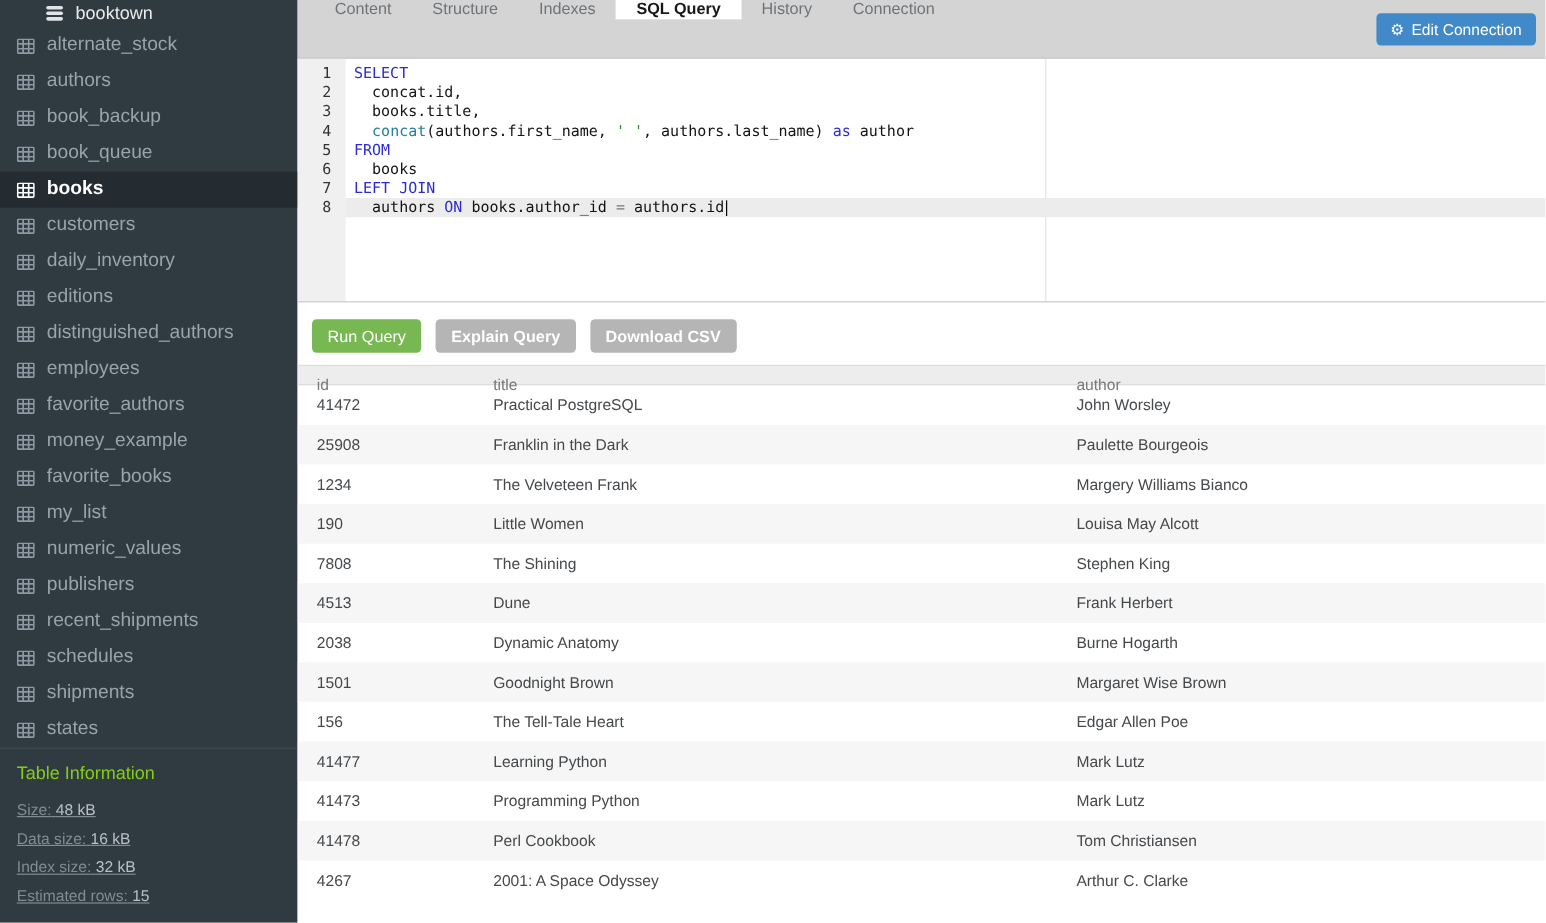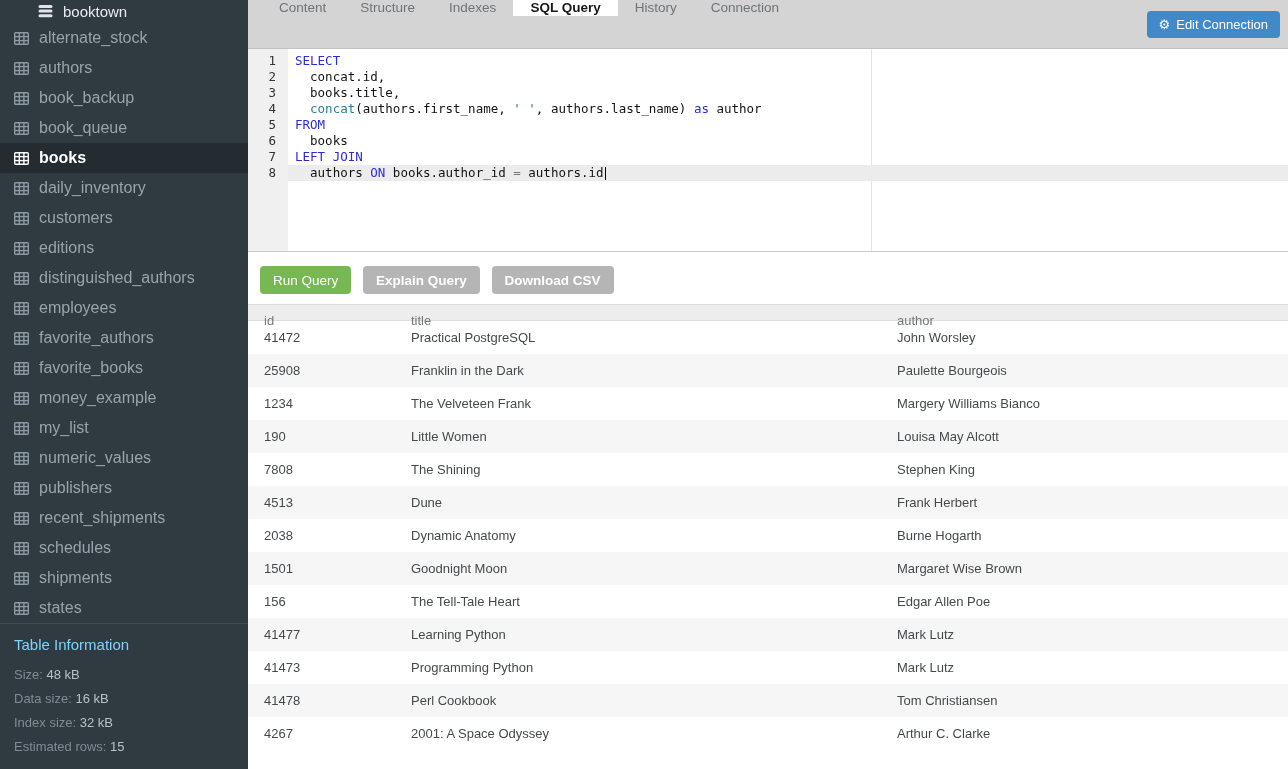--- a/index.html
+++ b/index.html
@@ -14,22 +14,22 @@
   
   .sidebar{width:248px;min-width:248px;height:769px;background:var(--sidebar-bg);color:var(--sidebar-text);display:flex;flex-direction:column;}
   .db-header{height:33px;display:flex;align-items:center;padding-left:14px;color:#e9ecee;font-size:15px;gap:10px;margin-left:24px;}
   .db-header .icn{display:flex;color:#dfe4e8;}
   .table-list{flex:0 0 auto;}
   .side-item{height:30px;display:flex;align-items:center;padding-left:14px;gap:10px;cursor:pointer;font-size:16px;}
   .side-item .icn{display:flex;color:#8d99a3;}
   .side-item.selected{background:var(--sidebar-sel);color:#fff;font-weight:bold;}
   .side-item.selected .icn{color:#fff;}
   .table-info{margin-top:auto;border-top:1px solid #414b53;padding:12px 14px 10px 14px;}
-  .ti-title{color:#7dd3fc;font-size:15px;margin-bottom:10px;}
-  .ti-stat{font-size:13px;line-height:24px;color:#7f8b95;}
+  .ti-title{color:#84cc16;font-size:15px;margin-bottom:10px;}
+  .ti-stat{font-size:13px;line-height:24px;color:#7f8b95;text-decoration:underline;}
   .ti-stat .val{color:#b8c0c7;}
 
   
   .main{flex:1;display:flex;flex-direction:column;height:769px;}
   .tabbar{height:49px;background:#d4d4d4;display:flex;align-items:flex-start;border-bottom:1px solid #c2c2c2;padding-left:14px;}
   .tab{display:flex;align-items:center;padding:0 17px;color:#6f747a;cursor:pointer;}
   .tab.active{background:#fff;color:#17181a;font-weight:600;margin-bottom:-1px;border-bottom:1px solid #fff;}
   .edit-conn{margin-left:auto;margin-right:8px;align-self:center;background:var(--accent);color:#fff;border:none;border-radius:4px;height:27px;padding:0 12px;font-size:13px;font-family:"Liberation Sans",sans-serif;display:flex;align-items:center;gap:6px;cursor:pointer;}
 
   
@@ -140,44 +140,44 @@
       <div class="side-item">
         <span class="icn">
           <svg width="15" height="13" viewBox="0 0 15 13" fill="none" stroke="currentColor" stroke-width="1.4">
             <rect x="0.7" y="0.7" width="13.6" height="11.6" rx="1"></rect>
             <line x1="0.7" y1="4.6" x2="14.3" y2="4.6"></line>
             <line x1="0.7" y1="8.6" x2="14.3" y2="8.6"></line>
             <line x1="5.3" y1="0.7" x2="5.3" y2="12.3"></line>
             <line x1="9.9" y1="0.7" x2="9.9" y2="12.3"></line>
           </svg>
         </span>
+        <span class="lbl">customers</span>
+      </div>
+      <div class="side-item">
+        <span class="icn">
+          <svg width="15" height="13" viewBox="0 0 15 13" fill="none" stroke="currentColor" stroke-width="1.4">
+            <rect x="0.7" y="0.7" width="13.6" height="11.6" rx="1"></rect>
+            <line x1="0.7" y1="4.6" x2="14.3" y2="4.6"></line>
+            <line x1="0.7" y1="8.6" x2="14.3" y2="8.6"></line>
+            <line x1="5.3" y1="0.7" x2="5.3" y2="12.3"></line>
+            <line x1="9.9" y1="0.7" x2="9.9" y2="12.3"></line>
+          </svg>
+        </span>
         <span class="lbl">daily_inventory</span>
       </div>
       <div class="side-item">
         <span class="icn">
           <svg width="15" height="13" viewBox="0 0 15 13" fill="none" stroke="currentColor" stroke-width="1.4">
             <rect x="0.7" y="0.7" width="13.6" height="11.6" rx="1"></rect>
             <line x1="0.7" y1="4.6" x2="14.3" y2="4.6"></line>
             <line x1="0.7" y1="8.6" x2="14.3" y2="8.6"></line>
             <line x1="5.3" y1="0.7" x2="5.3" y2="12.3"></line>
             <line x1="9.9" y1="0.7" x2="9.9" y2="12.3"></line>
           </svg>
         </span>
-        <span class="lbl">customers</span>
-      </div>
-      <div class="side-item">
-        <span class="icn">
-          <svg width="15" height="13" viewBox="0 0 15 13" fill="none" stroke="currentColor" stroke-width="1.4">
-            <rect x="0.7" y="0.7" width="13.6" height="11.6" rx="1"></rect>
-            <line x1="0.7" y1="4.6" x2="14.3" y2="4.6"></line>
-            <line x1="0.7" y1="8.6" x2="14.3" y2="8.6"></line>
-            <line x1="5.3" y1="0.7" x2="5.3" y2="12.3"></line>
-            <line x1="9.9" y1="0.7" x2="9.9" y2="12.3"></line>
-          </svg>
-        </span>
         <span class="lbl">editions</span>
       </div>
       <div class="side-item">
         <span class="icn">
           <svg width="15" height="13" viewBox="0 0 15 13" fill="none" stroke="currentColor" stroke-width="1.4">
             <rect x="0.7" y="0.7" width="13.6" height="11.6" rx="1"></rect>
             <line x1="0.7" y1="4.6" x2="14.3" y2="4.6"></line>
             <line x1="0.7" y1="8.6" x2="14.3" y2="8.6"></line>
             <line x1="5.3" y1="0.7" x2="5.3" y2="12.3"></line>
             <line x1="9.9" y1="0.7" x2="9.9" y2="12.3"></line>
@@ -212,33 +212,33 @@
       <div class="side-item">
         <span class="icn">
           <svg width="15" height="13" viewBox="0 0 15 13" fill="none" stroke="currentColor" stroke-width="1.4">
             <rect x="0.7" y="0.7" width="13.6" height="11.6" rx="1"></rect>
             <line x1="0.7" y1="4.6" x2="14.3" y2="4.6"></line>
             <line x1="0.7" y1="8.6" x2="14.3" y2="8.6"></line>
             <line x1="5.3" y1="0.7" x2="5.3" y2="12.3"></line>
             <line x1="9.9" y1="0.7" x2="9.9" y2="12.3"></line>
           </svg>
         </span>
+        <span class="lbl">money_example</span>
+      </div>
+      <div class="side-item">
+        <span class="icn">
+          <svg width="15" height="13" viewBox="0 0 15 13" fill="none" stroke="currentColor" stroke-width="1.4">
+            <rect x="0.7" y="0.7" width="13.6" height="11.6" rx="1"></rect>
+            <line x1="0.7" y1="4.6" x2="14.3" y2="4.6"></line>
+            <line x1="0.7" y1="8.6" x2="14.3" y2="8.6"></line>
+            <line x1="5.3" y1="0.7" x2="5.3" y2="12.3"></line>
+            <line x1="9.9" y1="0.7" x2="9.9" y2="12.3"></line>
+          </svg>
+        </span>
         <span class="lbl">favorite_books</span>
-      </div>
-      <div class="side-item">
-        <span class="icn">
-          <svg width="15" height="13" viewBox="0 0 15 13" fill="none" stroke="currentColor" stroke-width="1.4">
-            <rect x="0.7" y="0.7" width="13.6" height="11.6" rx="1"></rect>
-            <line x1="0.7" y1="4.6" x2="14.3" y2="4.6"></line>
-            <line x1="0.7" y1="8.6" x2="14.3" y2="8.6"></line>
-            <line x1="5.3" y1="0.7" x2="5.3" y2="12.3"></line>
-            <line x1="9.9" y1="0.7" x2="9.9" y2="12.3"></line>
-          </svg>
-        </span>
-        <span class="lbl">money_example</span>
       </div>
       <div class="side-item">
         <span class="icn">
           <svg width="15" height="13" viewBox="0 0 15 13" fill="none" stroke="currentColor" stroke-width="1.4">
             <rect x="0.7" y="0.7" width="13.6" height="11.6" rx="1"></rect>
             <line x1="0.7" y1="4.6" x2="14.3" y2="4.6"></line>
             <line x1="0.7" y1="8.6" x2="14.3" y2="8.6"></line>
             <line x1="5.3" y1="0.7" x2="5.3" y2="12.3"></line>
             <line x1="9.9" y1="0.7" x2="9.9" y2="12.3"></line>
           </svg>
@@ -425,21 +425,21 @@
           <div class="c-title">Dune</div>
           <div class="c-author">Frank Herbert</div>
         </div>
         <div class="tr">
           <div class="c-id">2038</div>
           <div class="c-title">Dynamic Anatomy</div>
           <div class="c-author">Burne Hogarth</div>
         </div>
         <div class="tr alt">
           <div class="c-id">1501</div>
-          <div class="c-title">Goodnight Moon</div>
+          <div class="c-title">Goodnight Brown</div>
           <div class="c-author">Margaret Wise Brown</div>
         </div>
         <div class="tr">
           <div class="c-id">156</div>
           <div class="c-title">The Tell-Tale Heart</div>
           <div class="c-author">Edgar Allen Poe</div>
         </div>
         <div class="tr alt">
           <div class="c-id">41477</div>
           <div class="c-title">Learning Python</div>

